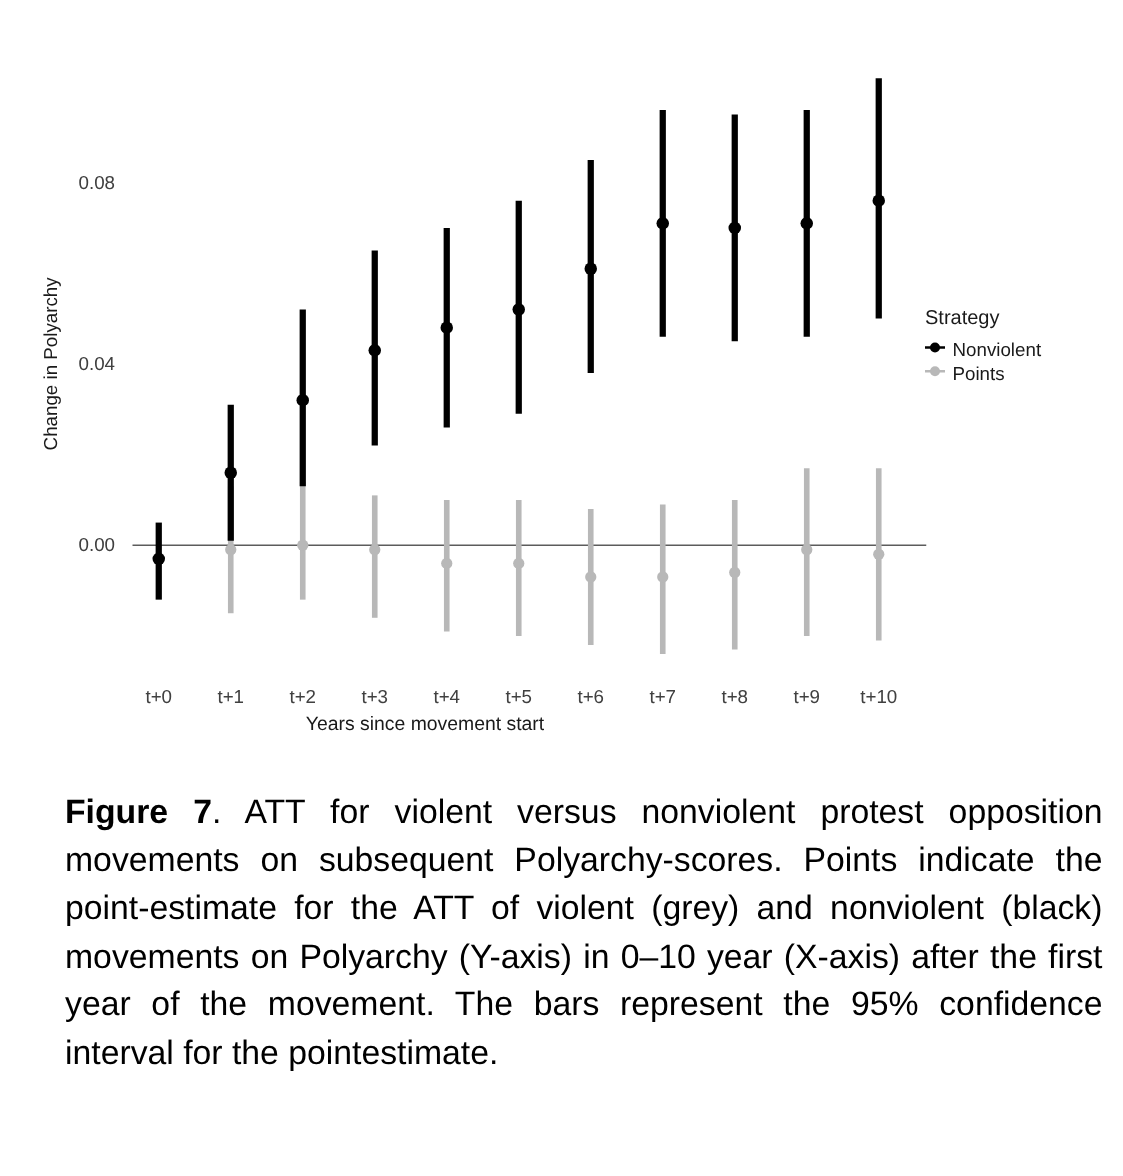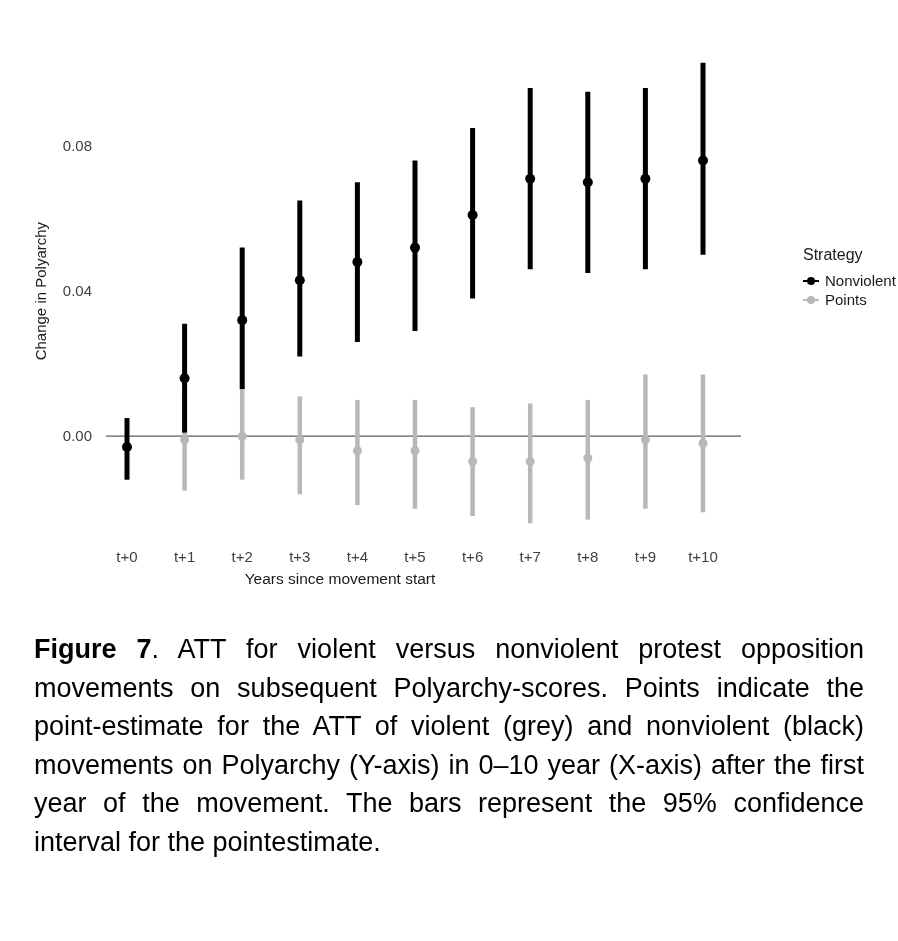--- a/index.html
+++ b/index.html
@@ -5,30 +5,30 @@
   html,body{margin:0;padding:0;background:#ffffff;}
   body{
     width:898px;height:941px;overflow:hidden;
     font-family:"Liberation Sans","DejaVu Sans",sans-serif;
     color:#000;
   }
   .page{width:898px;height:941px;background:#fff;}
   .chart-wrap{position:relative;width:898px;height:600px;background:#fff;}
   #chart-svg{display:block;}
   .legend{
-    position:absolute;left:803px;top:246px;
+    position:absolute;left:740px;top:246px;
     color:#1a1a1a;
   }
   .legend-title{font-size:16px;margin:0 0 7px 0;}
-  .legend-item{display:flex;align-items:center;gap:6px;font-size:15px;line-height:19px;}
+  .legend-item{display:flex;align-items:flex-start;gap:6px;font-size:15px;line-height:19px;}
   .legend-marker{position:relative;width:16px;height:14px;display:inline-block;flex:0 0 16px;}
   .lm-line{position:absolute;left:0;right:0;top:6px;height:2px;background:#000;}
   .lm-dot{position:absolute;left:4px;top:3px;width:8px;height:8px;border-radius:50%;background:#000;}
   .caption{
-    width:830px;margin:30px 0 0 34px;
+    width:830px;margin:30px 0 0 52px;
     font-size:27px;line-height:38.5px;
     text-align:justify;
   }
   .caption strong{font-weight:bold;}
 </style>
 </head>
 <body>
 
 <div class="page">
 

